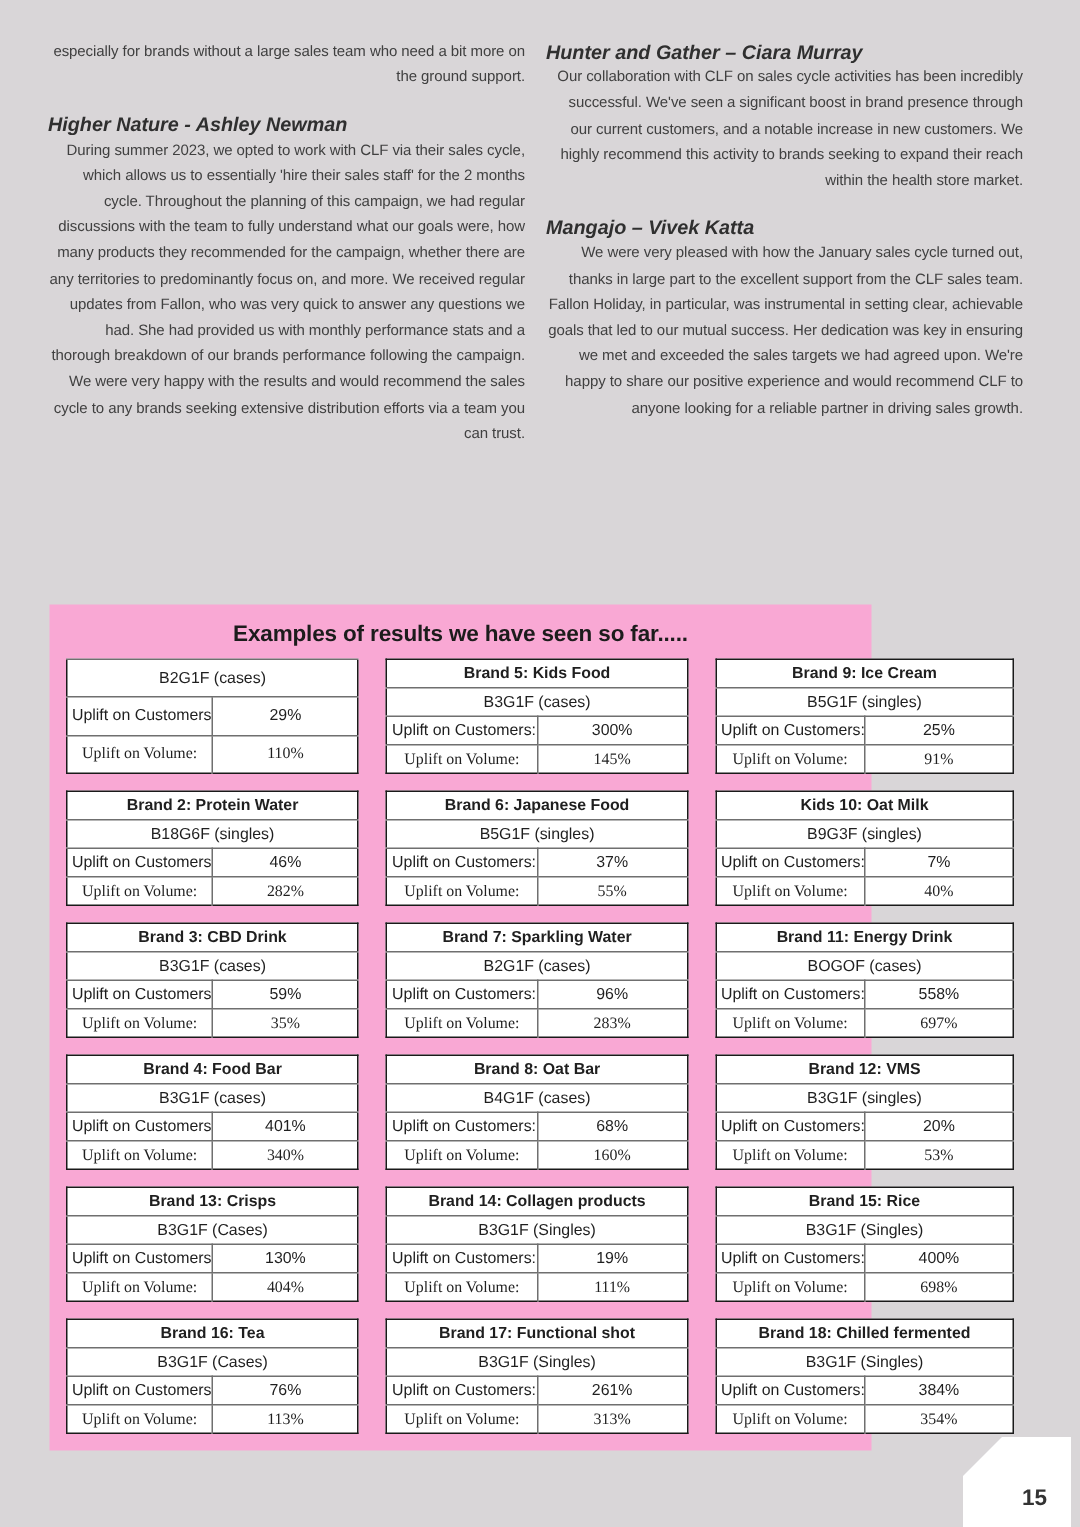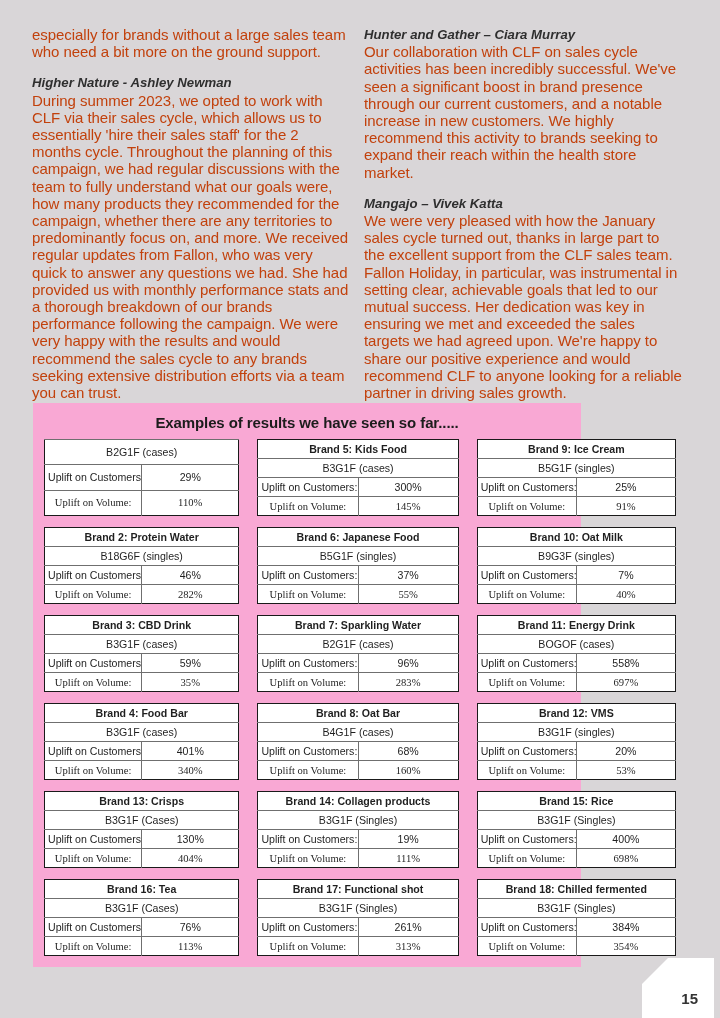--- a/index.html
+++ b/index.html
@@ -15,25 +15,26 @@
     position:absolute;
     top:26px;left:0;right:0;
     display:flex;
     gap:0px;
     padding:0 24px 0 32px;
     box-sizing:border-box;
   }
   .col{width:318px;box-sizing:border-box;}
   .col.right{margin-left:14px;}
   .para{
-    font-size:15px;
+    font-size:10px;
     line-height:17.2px;
-    color:#c2410c;
+    color:#404040;
     margin:0 0 14px 0;
     letter-spacing:-0.05px;
+    text-align:right;
   }
   .quote-name{
     font-size:13.2px;
     line-height:17.2px;
     font-weight:bold;
     font-style:italic;
     color:#2f2f2f;
     margin:0;
   }
 
@@ -235,21 +236,21 @@
             </tr>
             <tr>
               <td class="td-label">Uplift on Volume:</td>
               <td class="td-value">55%</td>
             </tr>
           </tbody>
         </table>
         <table class="brand-table">
           <tbody>
             <tr>
-              <td class="th-brand" colspan="2">Brand 10: Oat Milk</td>
+              <td class="th-brand" colspan="2">Kids 10: Oat Milk</td>
             </tr>
             <tr>
               <td class="th-promo" colspan="2">B9G3F (singles)</td>
             </tr>
             <tr>
               <td class="td-label">Uplift on Customers:</td>
               <td class="td-value">7%</td>
             </tr>
             <tr>
               <td class="td-label">Uplift on Volume:</td>

